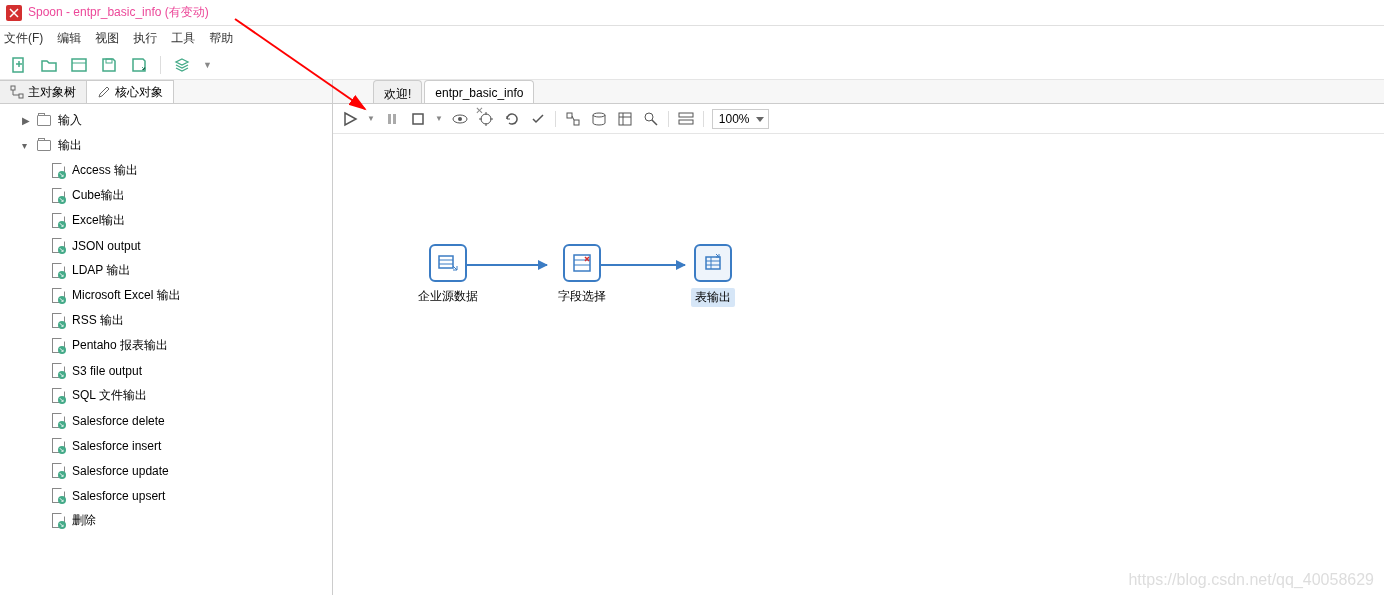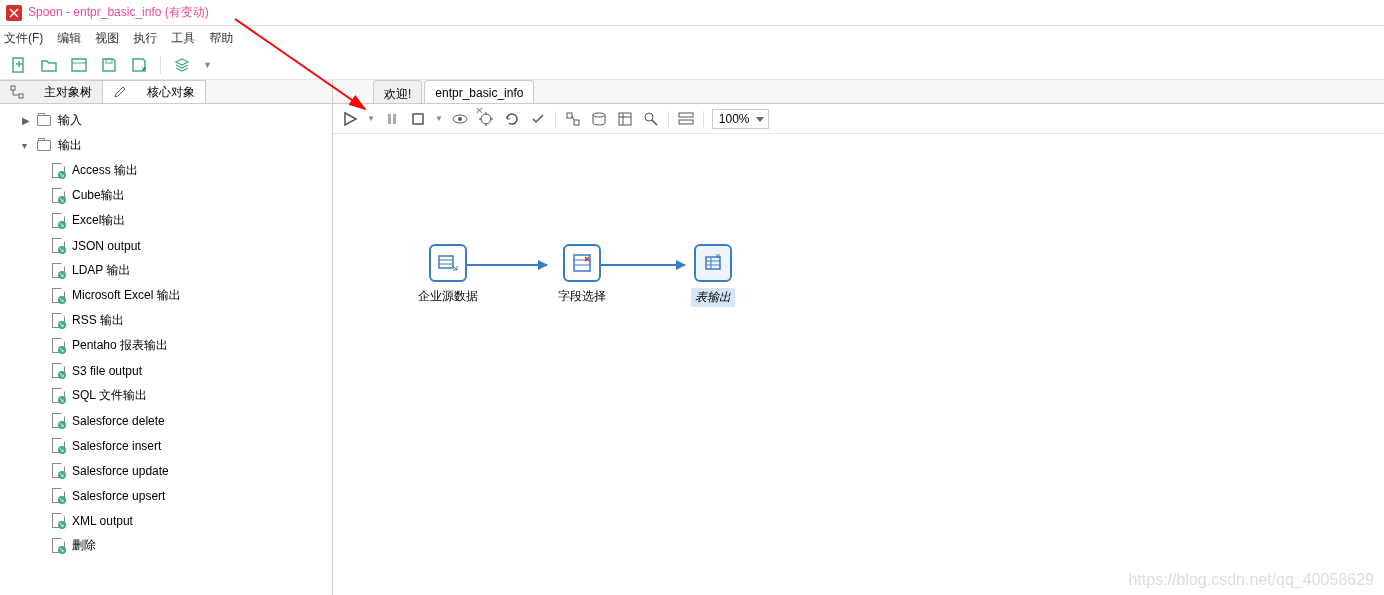--- a/index.html
+++ b/index.html
@@ -14,21 +14,21 @@
 .menubar .mi { cursor: default; }
 
 .toolbar { height: 30px; display: flex; align-items: center; padding: 0 10px; gap: 12px; border-bottom: 1px solid #e5e5e5; }
 .toolbar .tb-icon { width: 18px; height: 18px; color: #4a8; cursor: pointer; display: flex; align-items: center; justify-content: center; }
 .toolbar .sep { width: 1px; height: 18px; background: #ddd; }
 
 .main { display: flex; height: calc(595px - 80px); }
 
 .sidebar { width: 333px; border-right: 1px solid #ccc; display: flex; flex-direction: column; }
 .side-tabs { height: 24px; display: flex; border-bottom: 1px solid #ccc; background: #f7f7f7; }
-.side-tab { display: flex; align-items: center; padding: 0 10px; border-right: 1px solid #ccc; background: #fff; border-top: 1px solid #ccc; gap: 20px; cursor: default; }
+.side-tab { display: flex; align-items: center; padding: 0 10px; border-right: 1px solid #ccc; background: #fff; border-top: 1px solid #ccc; gap: 4px; cursor: default; }
 .side-tab.inactive { background: #f0f0f0; }
 .side-tab .ico { width: 14px; height: 14px; }
 
 .searchrow { height: 30px; display: flex; align-items: center; padding: 0 4px; gap: 6px; border-bottom: 1px solid #eee; }
 .searchrow input { flex: 1; border: none; outline: none; font-size: 13px; padding: 4px 2px; }
 .search-clear { color: #888; font-size: 16px; cursor: pointer; padding: 0 6px; }
 .search-tools { display: flex; gap: 6px; color: #666; }
 .search-tools span { cursor: pointer; font-size: 14px; }
 
 .tree { flex: 1; overflow: auto; padding: 4px 0; }
@@ -54,21 +54,21 @@
 .ctb-icon { width: 18px; height: 18px; color: #666; cursor: pointer; display: flex; align-items: center; justify-content: center; }
 .ctb-sep { width: 1px; height: 16px; background: #ddd; }
 .zoom { border: 1px solid #ccc; padding: 2px 18px 2px 6px; background: #fff; position: relative; }
 .zoom::after { content: ""; position: absolute; right: 4px; top: 7px; border-left: 4px solid transparent; border-right: 4px solid transparent; border-top: 5px solid #666; }
 
 .canvas { flex: 1; background: #fff; position: relative; }
 .step { position: absolute; display: flex; flex-direction: column; align-items: center; gap: 6px; }
 .step-box { width: 38px; height: 38px; border: 2px solid #3b7cc4; border-radius: 6px; background: #fff; display: flex; align-items: center; justify-content: center; }
 .step-box.selected { background: #eef4fb; }
 .step-label { font-size: 12px; color: #000000; }
-.step-label.selected { background: #d6e6f7; padding: 1px 4px; border-radius: 2px; font-style: italic; }
+.step-label.selected { background: #d6e6f7; padding: 1px 4px; border-radius: 2px; }
 .hop { position: absolute; height: 2px; background: #3b7cc4; }
 .hop .arrow { position: absolute; right: -1px; top: -4px; border-left: 10px solid #3b7cc4; border-top: 5px solid transparent; border-bottom: 5px solid transparent; }
 
 .red-arrow { position: absolute; pointer-events: none; }
 
 .watermark { position: absolute; right: 10px; bottom: 6px; color: #ddd; font-size: 16px; }
 </style>
 </head>
 <body>
 
@@ -285,29 +285,20 @@
             <span>Salesforce update</span>
           </div>
           <div class="tree-row level2">
             <span class="fico">
               <span class="file-icon">
                 <span class="corner"></span>
                 <span class="mark">↘</span>
               </span>
             </span>
             <span>Salesforce upsert</span>
-          </div>
-          <div class="tree-row level2">
-            <span class="fico">
-              <span class="file-icon">
-                <span class="corner"></span>
-                <span class="mark">↘</span>
-              </span>
-            </span>
-            <span>XML output</span>
           </div>
           <div class="tree-row level2">
             <span class="fico">
               <span class="file-icon">
                 <span class="corner"></span>
                 <span class="mark">↘</span>
               </span>
             </span>
             <span>删除</span>
           </div>

